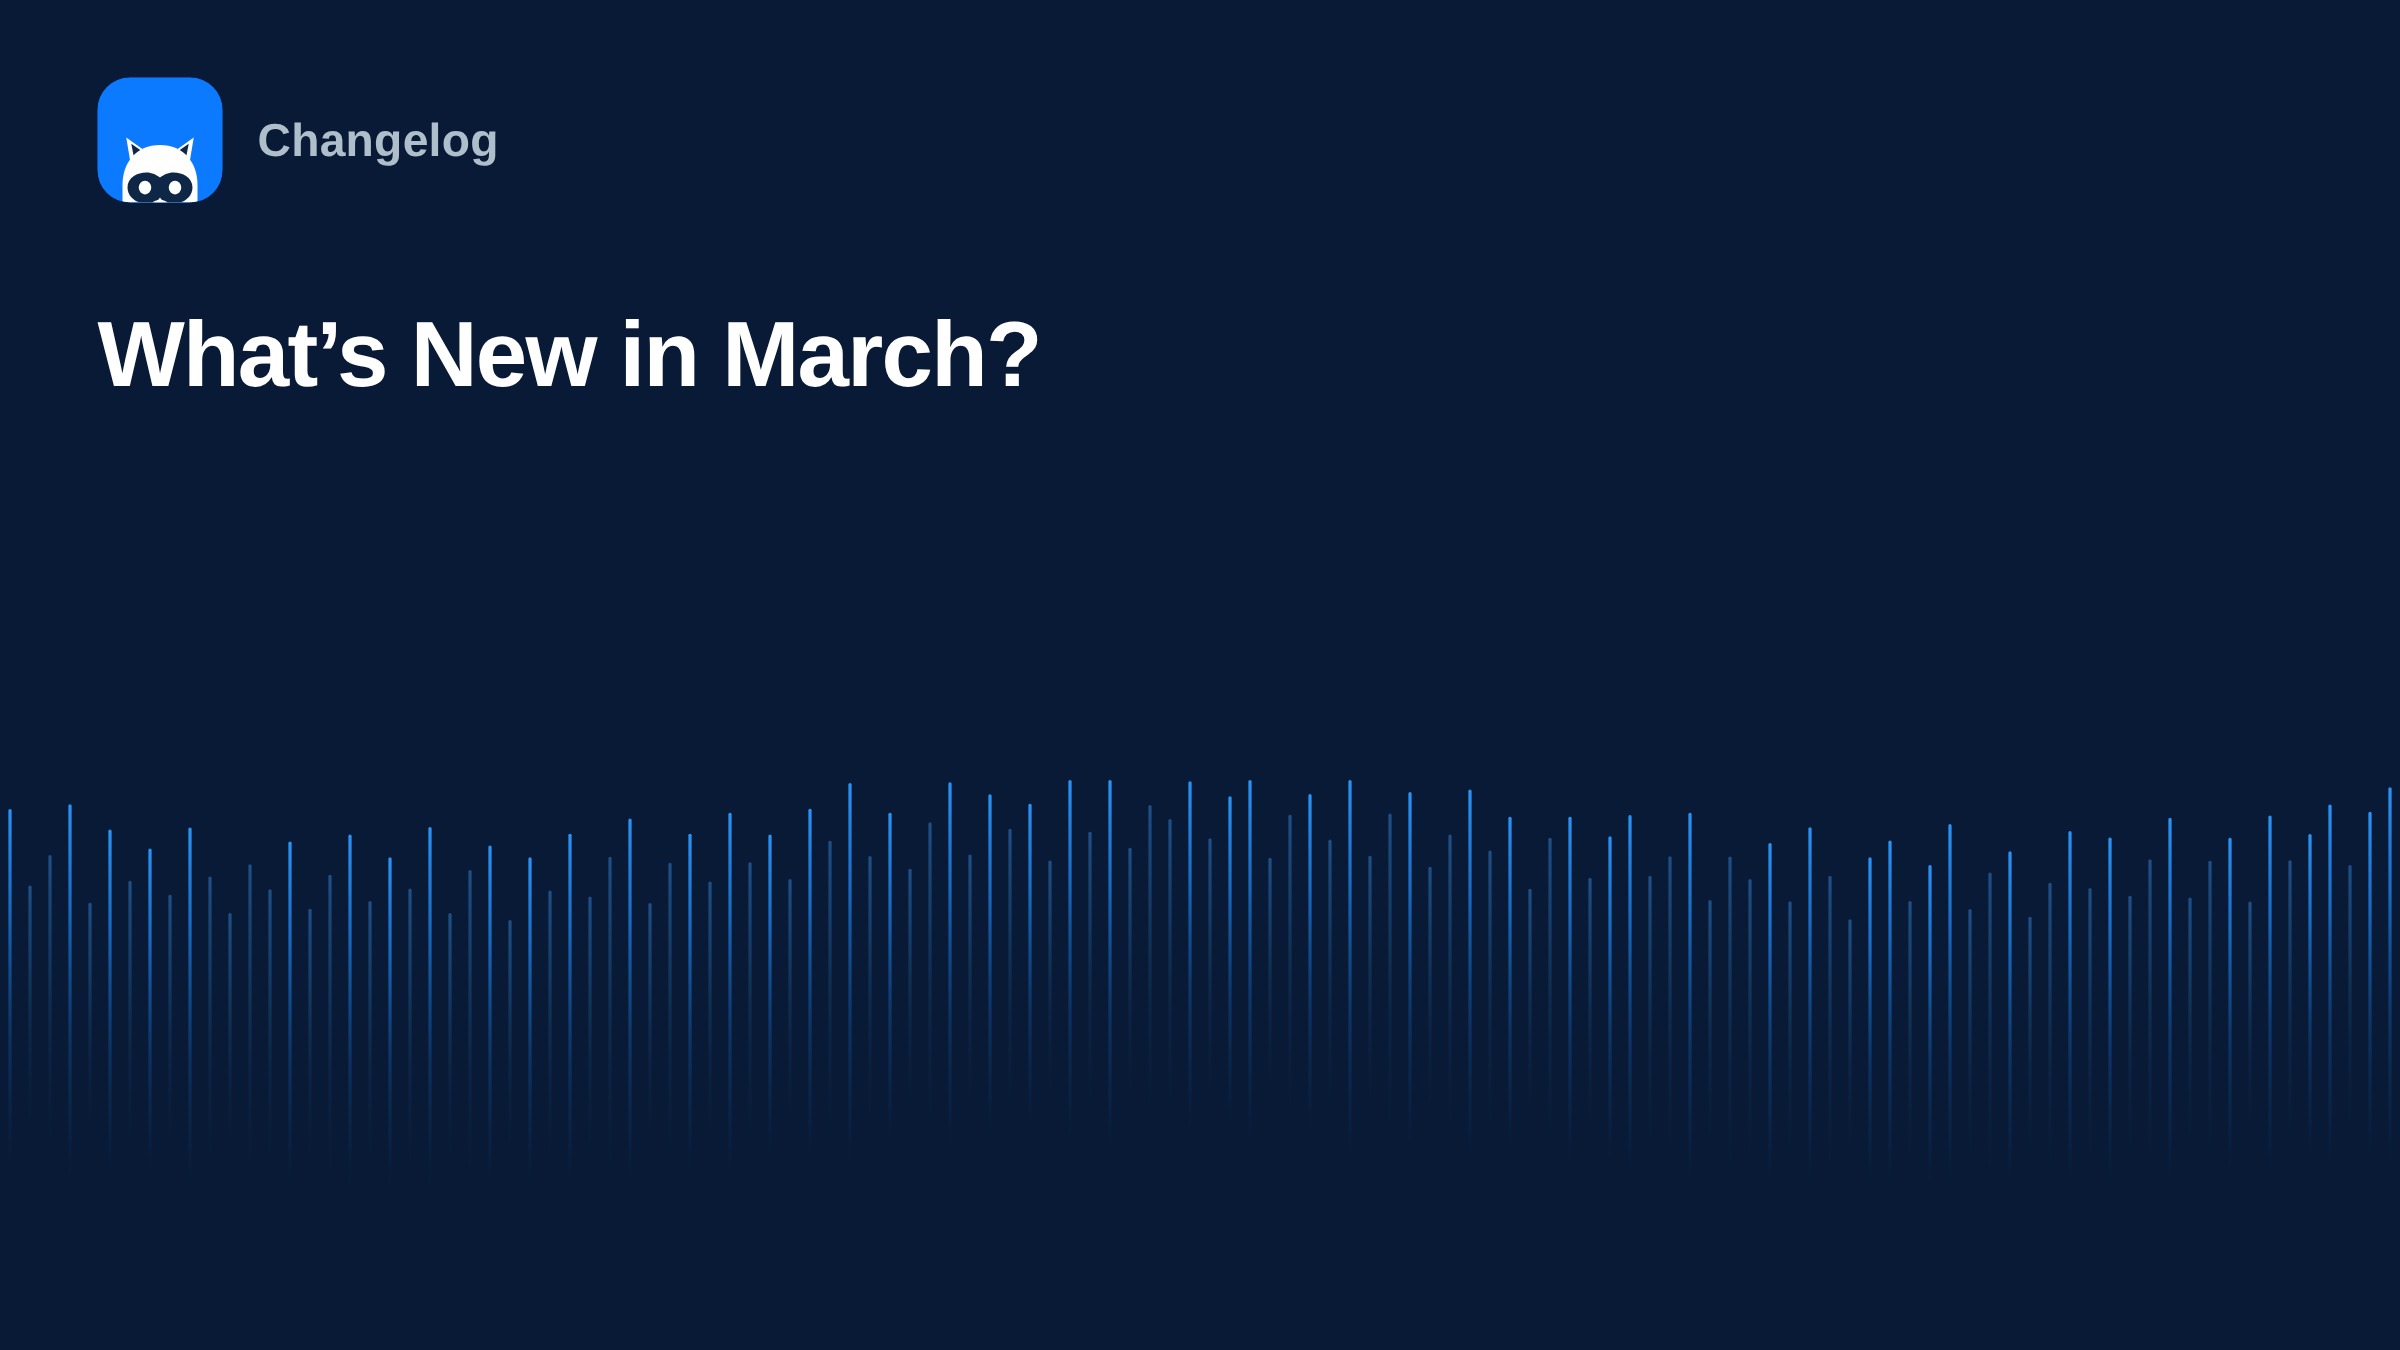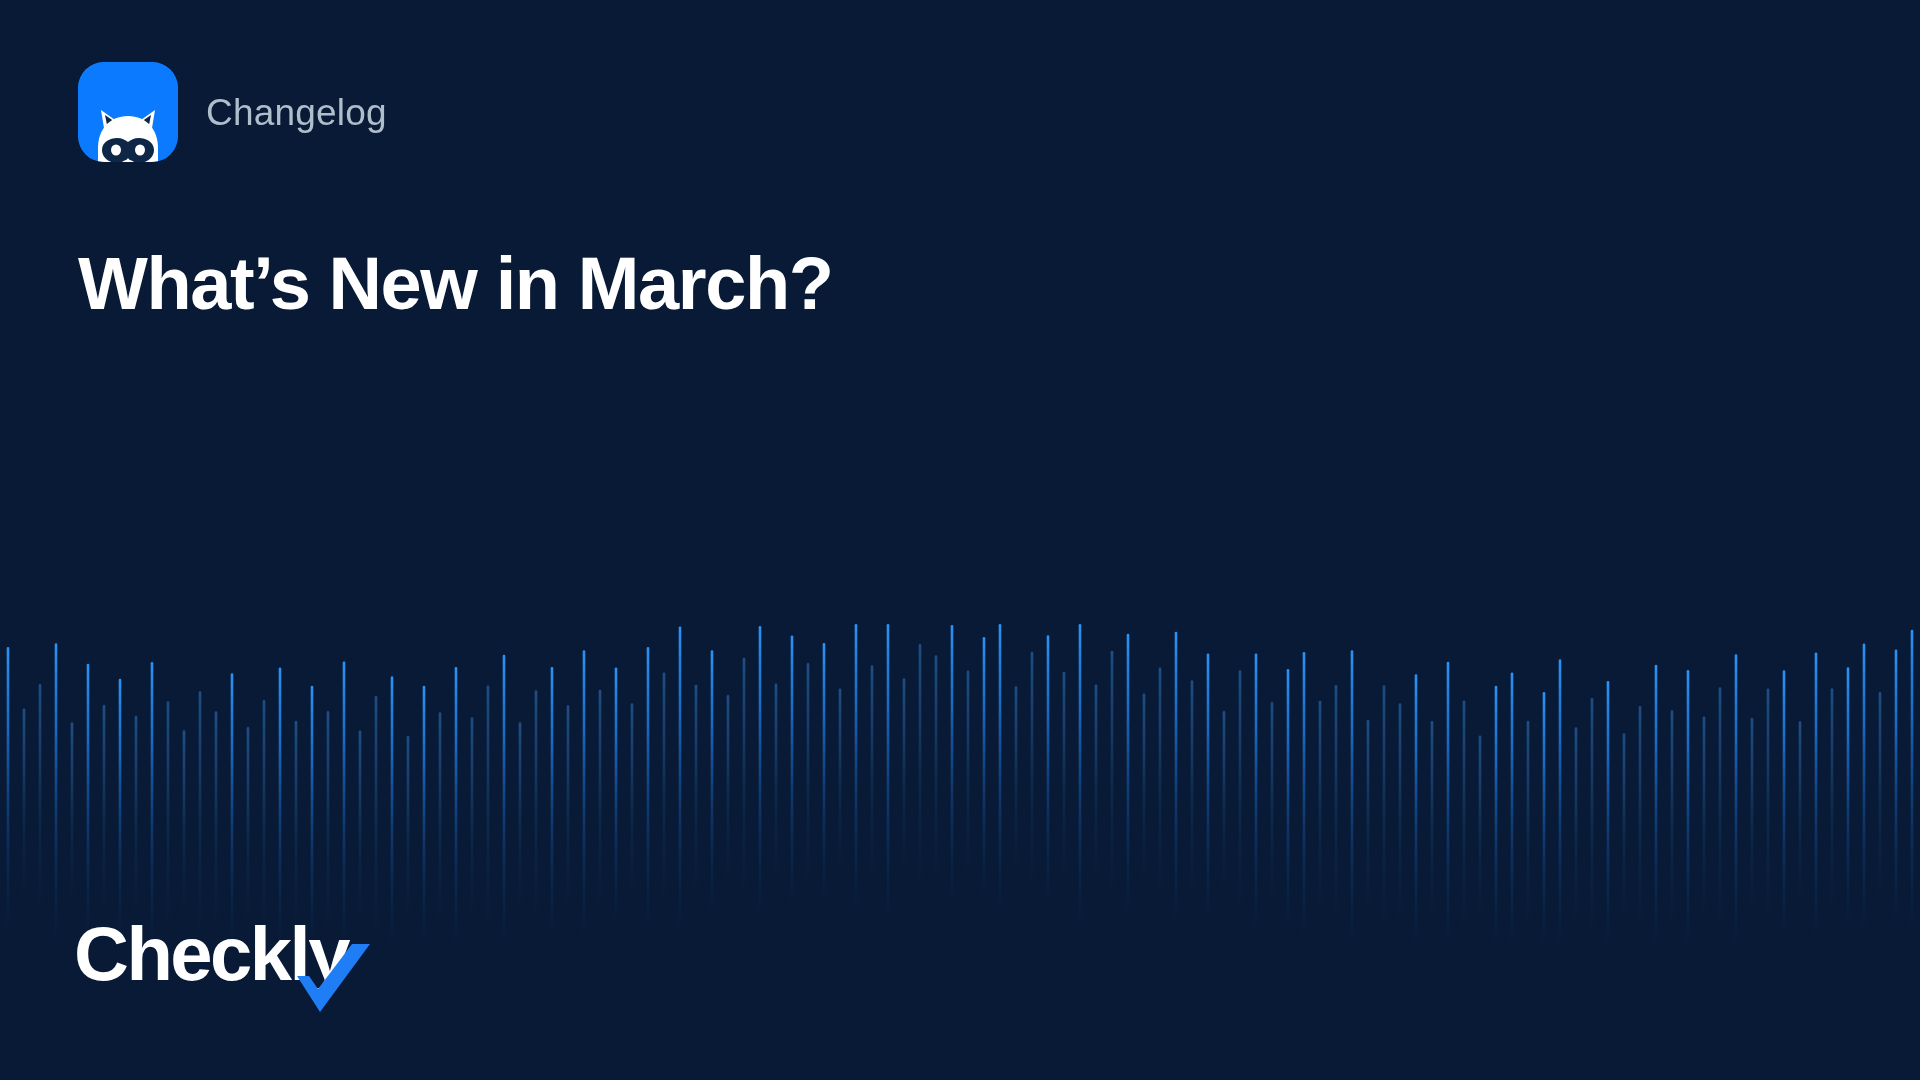--- a/index.html
+++ b/index.html
@@ -29,21 +29,21 @@
     width:100px; height:100px;
     border-radius:26px;
     background:#0B7AFF;
     position:relative;
     overflow:hidden;
     flex:0 0 auto;
   }
   #app-icon svg { display:block; width:100px; height:100px; }
   #brand-label {
     font-size:37px;
-    font-weight:400;
+    font-weight:700;
     color:#AEBECB;
     letter-spacing:.2px;
     line-height:1;
     white-space:nowrap;
   }
 
   
   #headline {
     position:absolute;
     left:78px; top:245px;
@@ -249,21 +249,15 @@
           <rect x="1830.70" y="68.13" width="2.6" height="232.10" rx="1.30" fill="url(#barFadeDim)"></rect>
           <rect x="1846.70" y="47.14" width="2.6" height="260.60" rx="1.30" fill="url(#barFadeBright)"></rect>
           <rect x="1862.70" y="23.61" width="2.6" height="292.90" rx="1.30" fill="url(#barFadeBright)"></rect>
           <rect x="1878.70" y="71.90" width="2.6" height="216.90" rx="1.30" fill="url(#barFadeDim)"></rect>
           <rect x="1894.70" y="29.49" width="2.6" height="277.70" rx="1.30" fill="url(#barFadeBright)"></rect>
           <rect x="1910.70" y="9.78" width="2.6" height="304.30" rx="1.30" fill="url(#barFadeBright)"></rect>
         </g>
     </svg>
   </div>
 
-  <div id="checkly-logo">
-    <svg viewBox="0 0 300 110" xmlns="http://www.w3.org/2000/svg" aria-hidden="true">
-      <text id="checkly-wordmark" x="0" y="72" font-family="Liberation Sans, sans-serif" font-size="76" font-weight="700" letter-spacing="-2.5" fill="#FFFFFF">Checkly</text>
-      <path d="M223 68 L246 104 L296 36 L278 36 L244 81 L235 68 Z" fill="#1F7EF5"></path>
-    </svg>
-  </div>
 
   <span class="sr">What’s New in March?</span>
 </div>
 
 </body></html>

